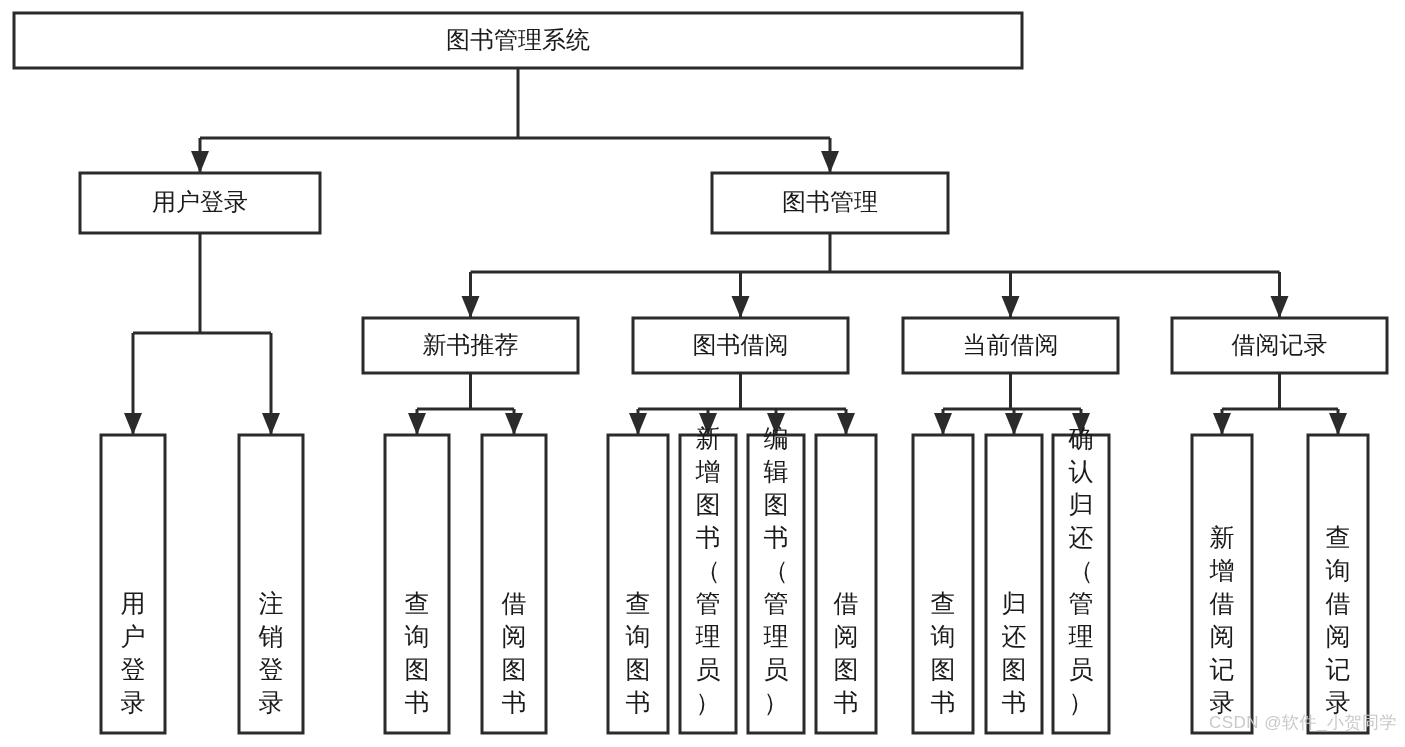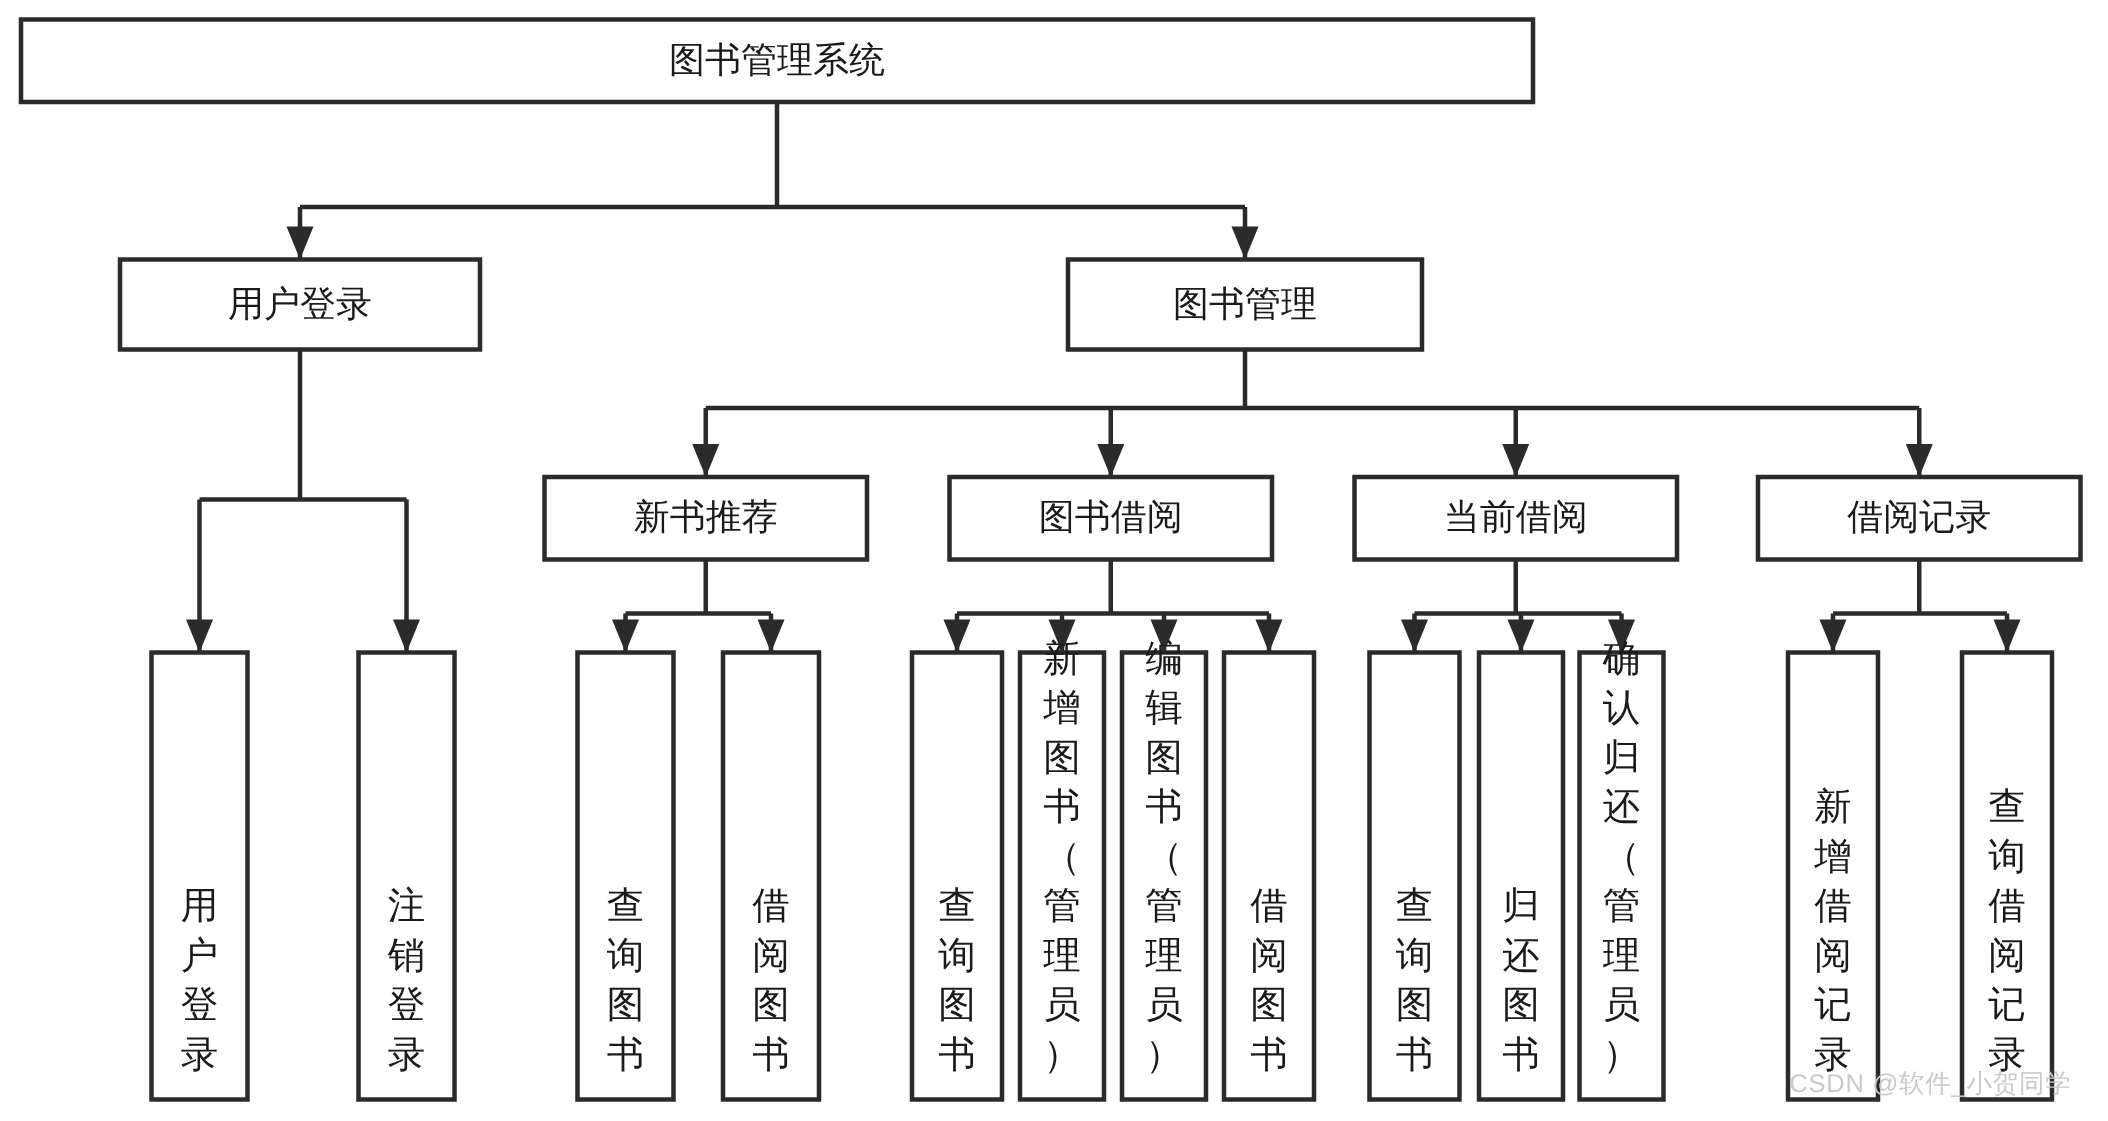--- a/index.html
+++ b/index.html
@@ -43,21 +43,21 @@
     dominant-baseline: middle;
   }
   .node-label-v {
     fill: #1a1a1a;
     font-family: "Liberation Sans", "DejaVu Sans", sans-serif;
     font-size: 25px;
     text-anchor: middle;
   }
   .watermark {
     position: absolute;
-    right: 24px;
+    right: 8px;
     bottom: 6px;
     color: #c9c9c9;
     font-size: 17px;
     font-family: "Liberation Sans", "DejaVu Sans", sans-serif;
     letter-spacing: 0.5px;
     white-space: nowrap;
     user-select: none;
   }
 </style>
 </head>

